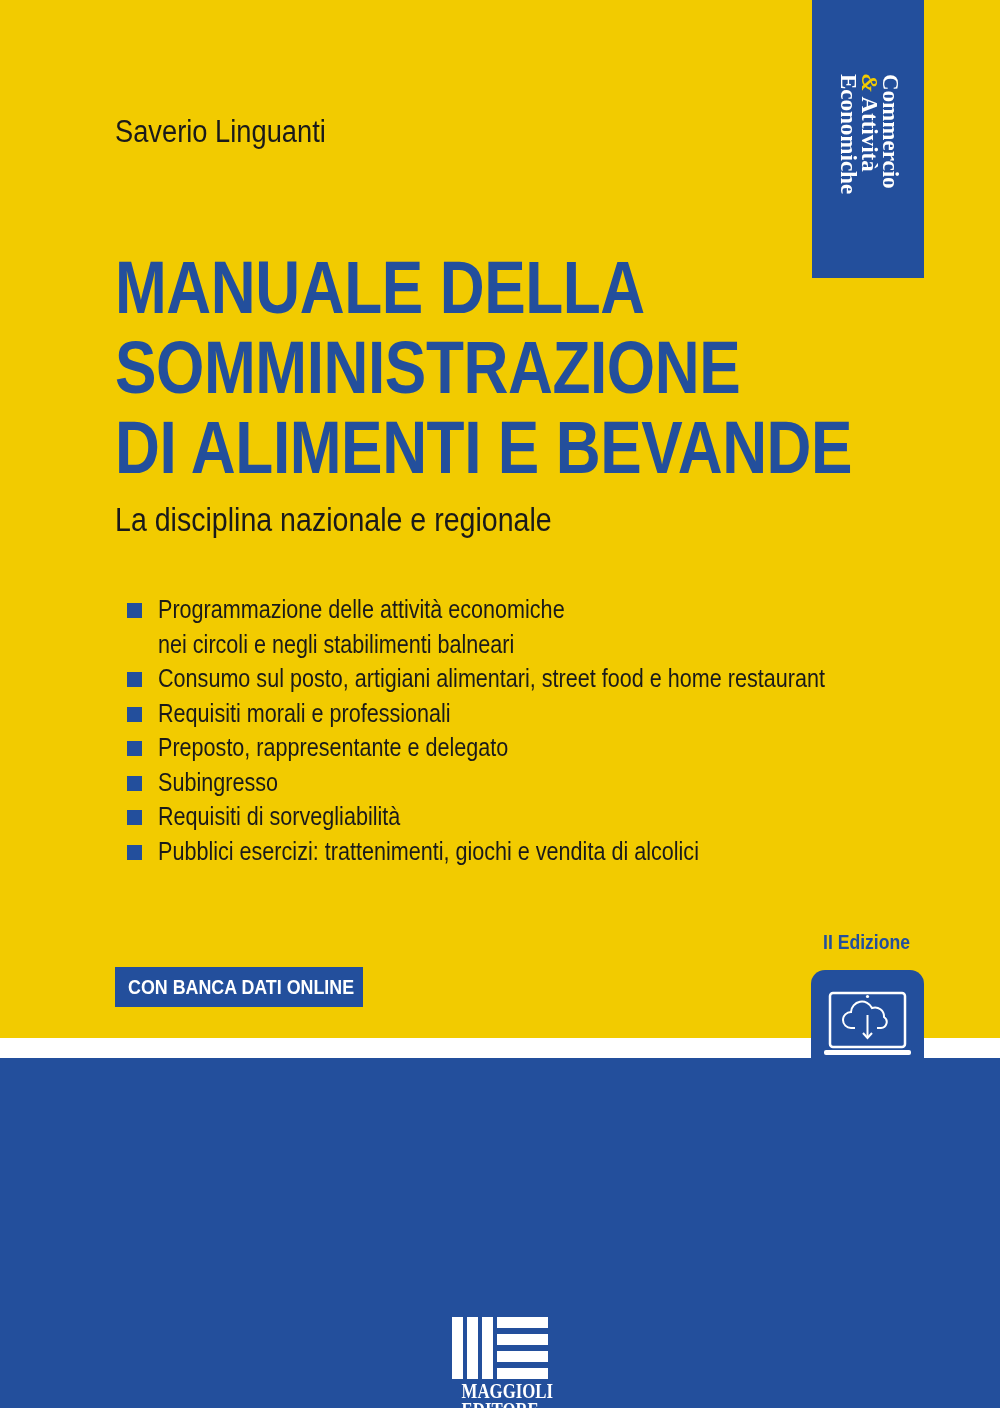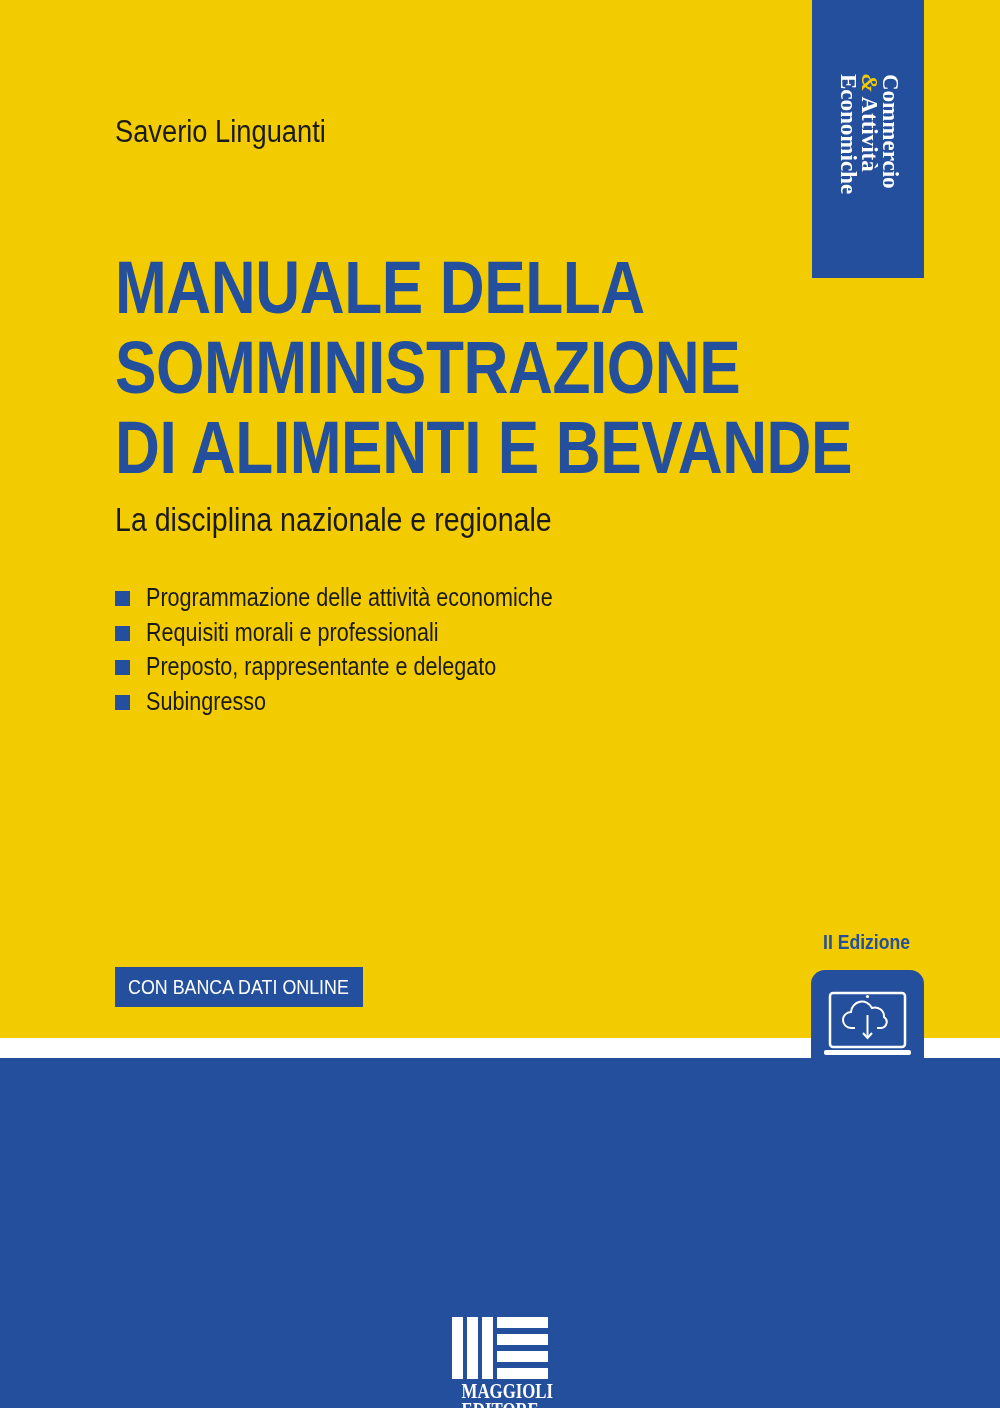--- a/index.html
+++ b/index.html
@@ -12,28 +12,28 @@
     .series-text { position: absolute; left: 0; top: 0; width: 278px; height: 112px; transform-origin: 0 0; transform: translate(112px, 0) rotate(90deg); font-family: "Liberation Serif", serif; color: #fff; font-size: 23px; line-height: 21px; font-weight: bold; padding: 23px 0 0 74px; box-sizing: border-box; }
     .series-text .amp { color: #f2cb00; font-style: italic; }
 
     .author { position: absolute; left: 115px; top: 114px; font-size: 31px; color: #1a1a1a; transform: scaleX(0.88); transform-origin: left; }
 
     .title { position: absolute; left: 115px; top: 248px; color: #234f9c; font-weight: bold; font-size: 74px; line-height: 80px; transform: scaleX(0.84); transform-origin: left top; letter-spacing: -0.5px; }
     .title div { white-space: nowrap; }
 
     .subtitle { position: absolute; left: 115px; top: 500px; font-size: 34px; color: #1a1a1a; transform: scaleX(0.84); transform-origin: left; white-space: nowrap; }
 
-    .bullets { position: absolute; left: 115px; top: 580px; margin: 0; padding: 0; list-style: none; }
+    .bullets { position: absolute; left: 115px; top: 580px; margin: 12px; padding: 0; list-style: none; }
     .bullets li { position: relative; padding-left: 31px; font-size: 26px; line-height: 34.5px; color: #1a1a1a; white-space: nowrap; }
     .bullets li .txt { display: inline-block; transform: scaleX(0.83); transform-origin: left; }
     .bullets li .sq { position: absolute; left: 0; top: 11px; width: 15px; height: 15px; background: #234f9c; }
 
     .edition { position: absolute; left: 823px; top: 931px; font-size: 20px; color: #234f9c; font-weight: bold; transform: scaleX(0.88); transform-origin: left; white-space: nowrap; }
 
-    .db-badge { position: absolute; left: 115px; top: 967px; width: 248px; height: 40px; background: #234f9c; color: #fff; font-weight: normal; font-size: 21px; line-height: 40px; box-sizing: border-box; padding-left: 13px; white-space: nowrap; }
+    .db-badge { position: absolute; left: 115px; top: 967px; width: 248px; height: 40px; background: #234f9c; color: #fff; font-weight: bold; font-size: 21px; line-height: 40px; box-sizing: border-box; padding-left: 13px; white-space: nowrap; }
     .db-badge span { display: inline-block; transform: scaleX(0.85); transform-origin: left; }
 
     .laptop-tab { position: absolute; left: 811px; top: 970px; width: 113px; height: 90px; background: #234f9c; border-radius: 14px 14px 0 0; }
     .laptop-tab svg { position: absolute; left: 0; top: 0; }
 
     .logo { position: absolute; left: 452px; top: 1317px; width: 96px; }
     .logo svg { display: block; }
     .logo .name { font-family: "Liberation Serif", serif; color: #fff; font-weight: bold; font-size: 21px; line-height: 19px; text-align: center; transform: scaleX(0.8); margin-top: 3px; white-space: nowrap; }
   </style>
 </head>
@@ -56,23 +56,27 @@
 <div class="title">
   <div>MANUALE DELLA</div>
   <div>SOMMINISTRAZIONE</div>
   <div>DI ALIMENTI E BEVANDE</div>
 </div>
 
 <div class="subtitle">La disciplina nazionale e regionale</div>
 
 <ul class="bullets">
   <li><span class="sq"></span><span class="txt">Programmazione delle attività economiche</span></li>
+  <li><span class="txt">nei circoli e negli stabilimenti balneari</span></li>
+  <li><span class="sq"></span><span class="txt">Consumo sul posto, artigiani alimentari, street food e home restaurant</span></li>
   <li><span class="sq"></span><span class="txt">Requisiti morali e professionali</span></li>
   <li><span class="sq"></span><span class="txt">Preposto, rappresentante e delegato</span></li>
   <li><span class="sq"></span><span class="txt">Subingresso</span></li>
+  <li><span class="sq"></span><span class="txt">Requisiti di sorvegliabilità</span></li>
+  <li><span class="sq"></span><span class="txt">Pubblici esercizi: trattenimenti, giochi e vendita di alcolici</span></li>
 </ul>
 
 <div class="edition">II Edizione</div>
 
 <div class="db-badge"><span>CON BANCA DATI ONLINE</span></div>
 
 <div class="laptop-tab">
   <svg width="113" height="90" viewBox="0 0 113 90">
     <rect x="19" y="23" width="75" height="54" rx="3" fill="none" stroke="#fff" stroke-width="2.5"></rect>
     <circle cx="56.5" cy="26.5" r="1.6" fill="#fff"></circle>

